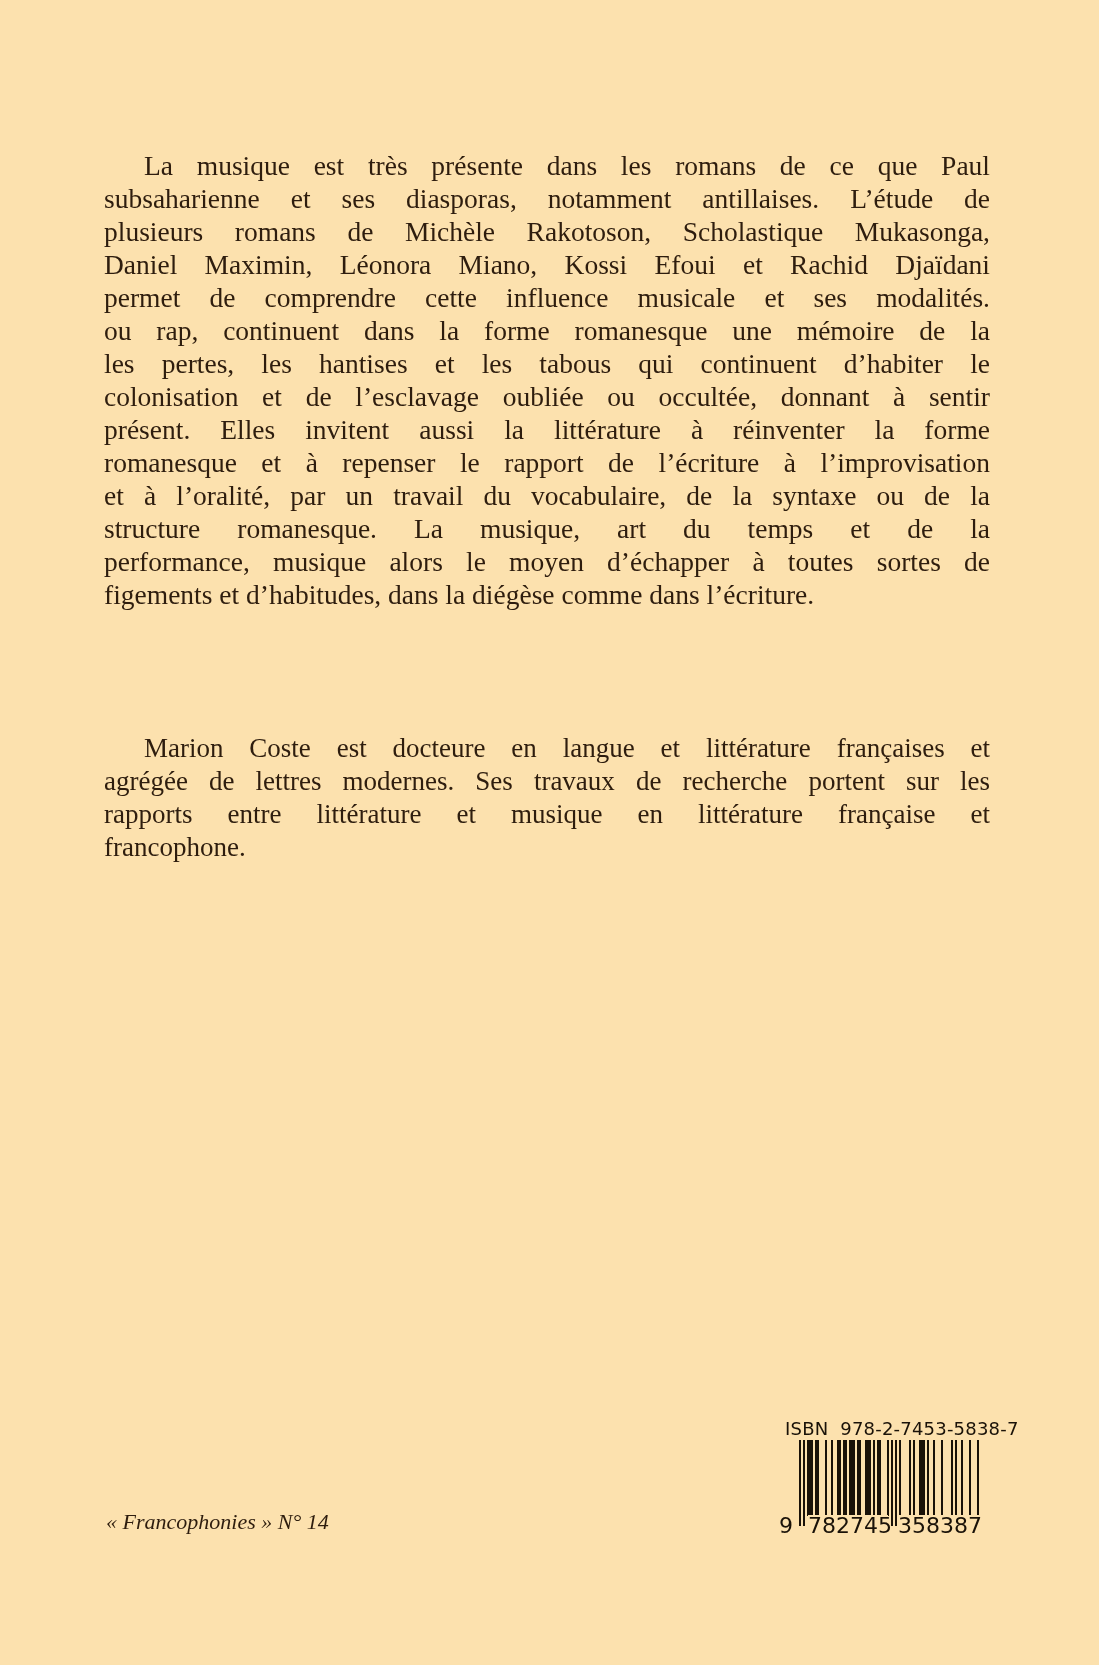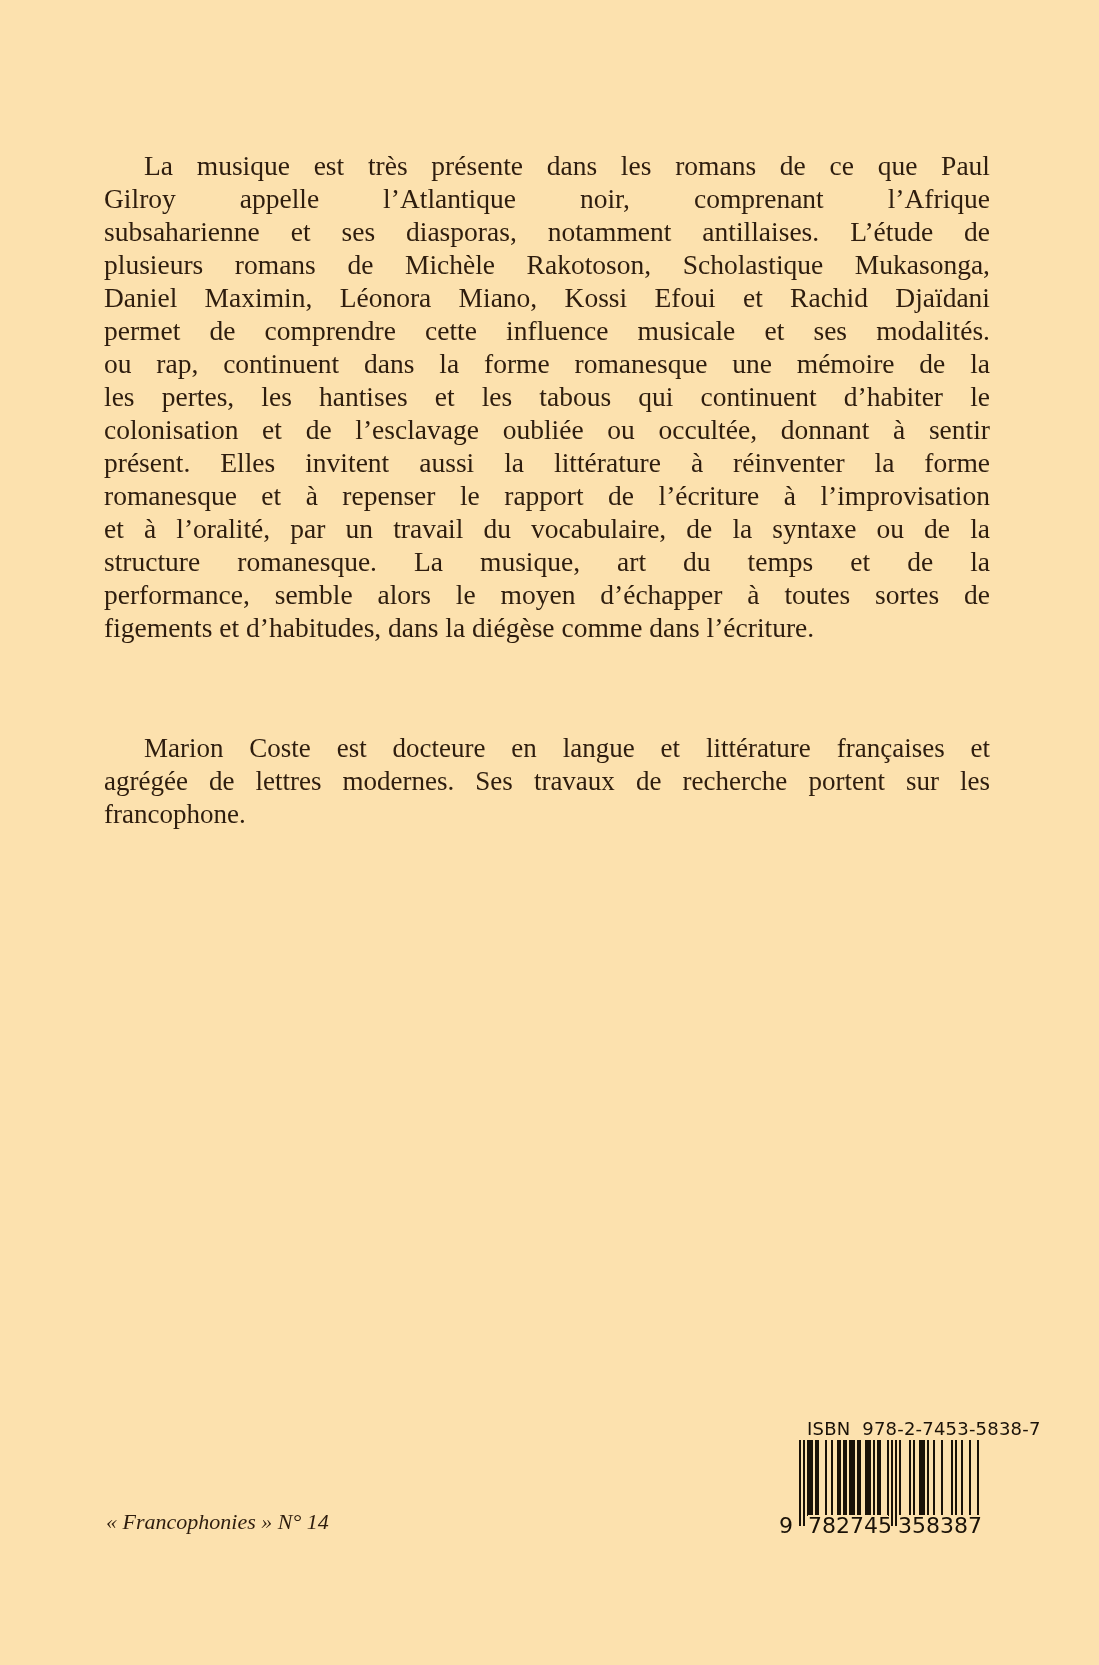--- a/index.html
+++ b/index.html
@@ -52,21 +52,21 @@
     position:absolute;
     left:777px;
     top:1372px;
     width:214px;
     height:122px;
     color:var(--barcode-ink);
     font-family:"DejaVu Sans","Liberation Sans",sans-serif;
   }
   .isbn-label{
     position:absolute;
-    left:30px;
+    left:8px;
     top:0;
     width:192px;
     text-align:center;
     font-size:18px;
     letter-spacing:0.2px;
     word-spacing:6px;
     white-space:nowrap;
   }
   .ean{
     position:absolute;
@@ -101,39 +101,39 @@
     display:flex; justify-content:space-between;
   }
 </style>
 </head>
 <body>
 
 <div class="page">
 
   <div class="para blurb">
       <div class="line">La musique est très présente dans les romans de ce que Paul</div>
-      <div class="line">Gilroy appelle l’Atlantique noir, comprenant l’Afrique</div>
       <div class="line">subsaharienne et ses diasporas, notamment antillaises. L’étude de</div>
       <div class="line">plusieurs romans de Michèle Rakotoson, Scholastique Mukasonga,</div>
       <div class="line">Daniel Maximin, Léonora Miano, Kossi Efoui et Rachid Djaïdani</div>
       <div class="line">permet de comprendre cette influence musicale et ses modalités.</div>
       <div class="line">ou rap, continuent dans la forme romanesque une mémoire de la</div>
       <div class="line">les pertes, les hantises et les tabous qui continuent d’habiter le</div>
       <div class="line">colonisation et de l’esclavage oubliée ou occultée, donnant à sentir</div>
       <div class="line">présent. Elles invitent aussi la littérature à réinventer la forme</div>
       <div class="line">romanesque et à repenser le rapport de l’écriture à l’improvisation</div>
       <div class="line">et à l’oralité, par un travail du vocabulaire, de la syntaxe ou de la</div>
       <div class="line">structure romanesque. La musique, art du temps et de la</div>
-      <div class="line">performance, semble alors le moyen d’échapper à toutes sortes de</div>
+      <div class="line">performance, musique alors le moyen d’échapper à toutes sortes de</div>
       <div class="line">figements et d’habitudes, dans la diégèse comme dans l’écriture.</div>
     </div>
 
   <div class="para bio">
       <div class="line">Marion Coste est docteure en langue et littérature françaises et</div>
       <div class="line">agrégée de lettres modernes. Ses travaux de recherche portent sur les</div>
+      <div class="line">rapports entre littérature et musique en littérature française et</div>
       <div class="line">francophone.</div>
     </div>
 
   <div class="series">« Francophonies » N° 14</div>
 
   <div class="barcode-block">
     <div class="isbn-label">ISBN 978-2-7453-5838-7</div>
     <div class="ean">
       <svg id="barcode-svg" width="214" height="86" viewBox="0 0 214 86">
           <g fill="#1a1208">

